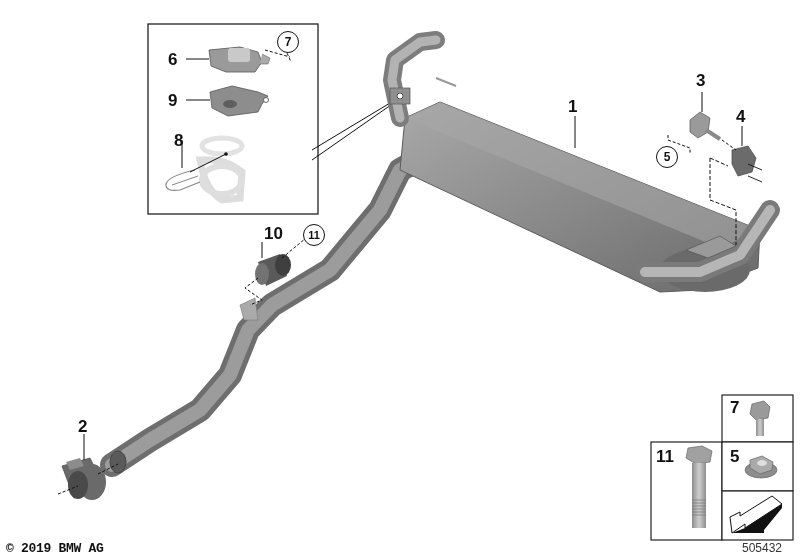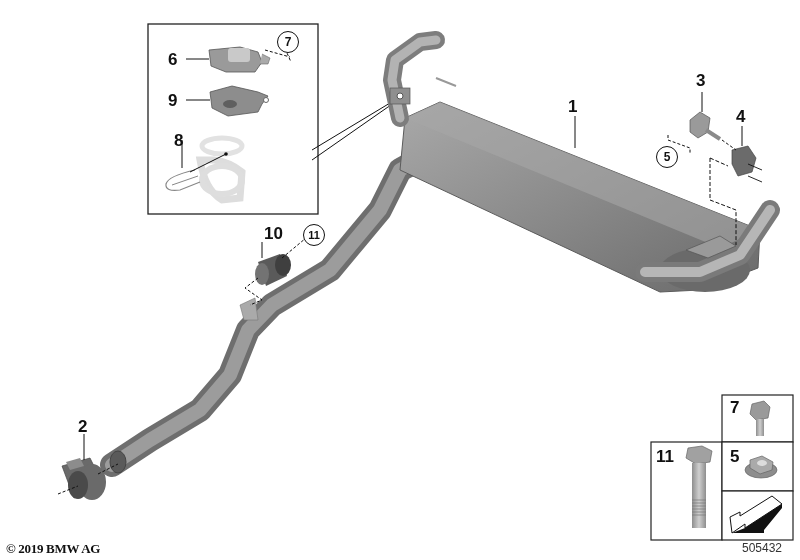--- a/index.html
+++ b/index.html
@@ -1,21 +1,21 @@
 <!DOCTYPE html>
 <html><head>
 <meta charset="utf-8">
 <style>
   html,body{margin:0;padding:0;background:#fff;}
   body{width:800px;height:560px;position:relative;overflow:hidden;font-family:"Liberation Sans",sans-serif;}
   .stage{position:absolute;left:0;top:0;width:800px;height:560px;}
   .lbl{position:absolute;font-family:"Liberation Sans",sans-serif;font-weight:bold;color:#111;font-size:17px;line-height:17px;}
   .circ{position:absolute;width:20px;height:20px;border:1.6px solid #111;border-radius:50%;font-family:"Liberation Sans",sans-serif;font-weight:bold;font-size:12px;line-height:20px;text-align:center;color:#111;background:#fff;}
   .small-lbl{position:absolute;font-family:"Liberation Sans",sans-serif;font-weight:bold;font-size:17px;color:#111;}
-  .copyright{position:absolute;left:6px;top:541px;font-family:Liberation Serif, serif;font-size:13px;font-weight:bold;color:#111;letter-spacing:-0.3px;text-align:center;}
+  .copyright{position:absolute;left:6px;top:541px;font-family:Liberation Mono, monospace;font-size:13px;font-weight:bold;color:#111;letter-spacing:-0.3px;text-align:center;}
   .diagid{position:absolute;left:742px;top:541px;font-family:"Liberation Sans",sans-serif;font-size:12px;color:#333;}
 </style>
 </head>
 <body>
 
 <div class="stage">
 
   <svg width="800" height="560" style="position:absolute;left:0;top:0">
     <defs>
       <linearGradient id="pipeG" x1="0" y1="0" x2="0" y2="1">

